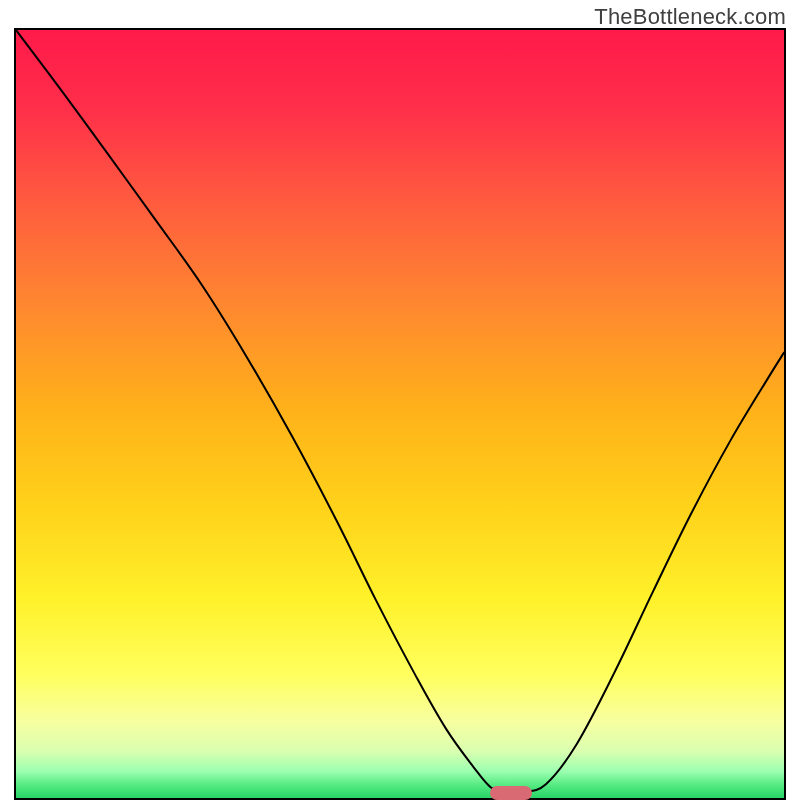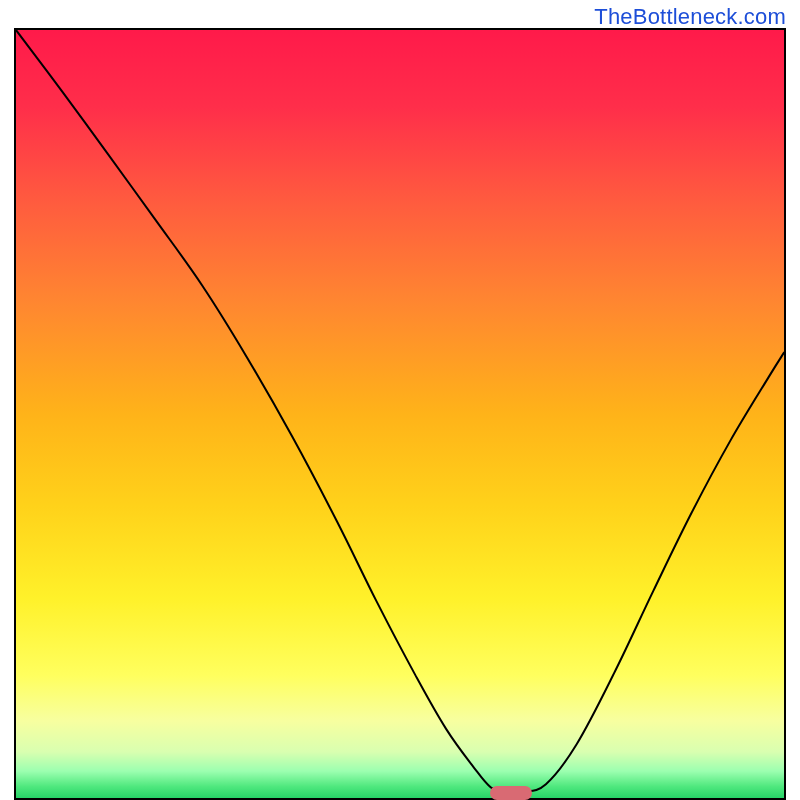--- a/index.html
+++ b/index.html
@@ -37,21 +37,21 @@
   .marker {
     position: absolute;
     height: 14px;
     border-radius: 7px;
     background: #d96a73;
   }
   .watermark {
     position: absolute;
     top: 4px;
     right: 14px;
-    color: #1d4ed8;
+    color: #404040;
     font-size: 22px;
     font-weight: 500;
     letter-spacing: 0.2px;
   }
 </style>
 </head>
 <body>
 
 <div class="watermark">TheBottleneck.com</div>
 

